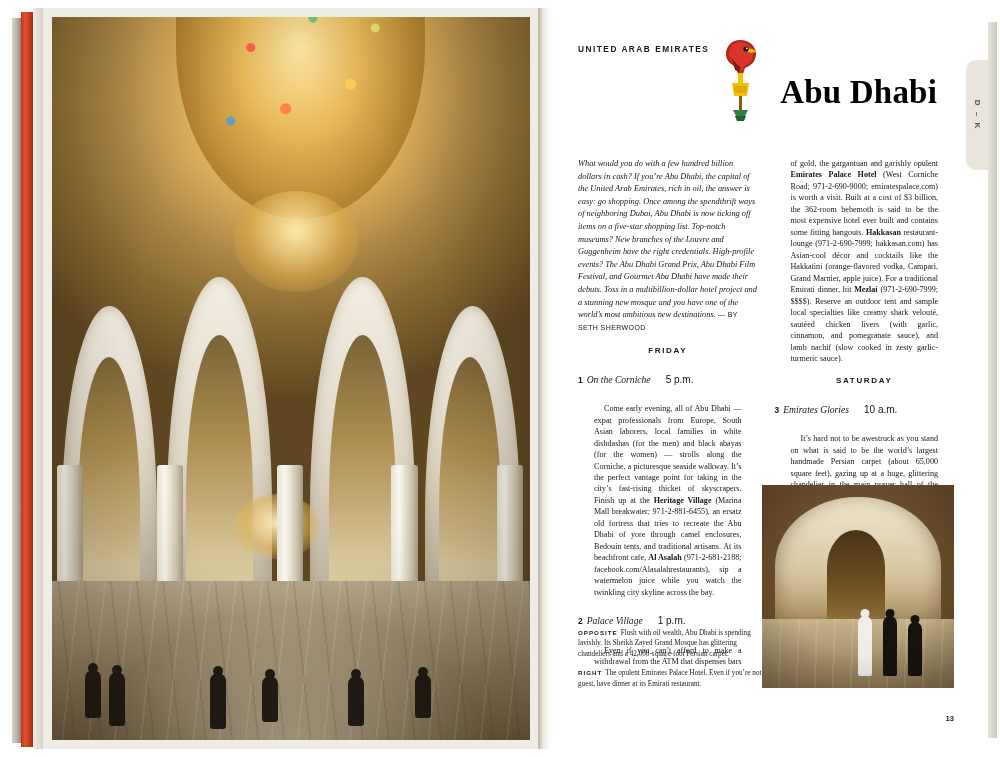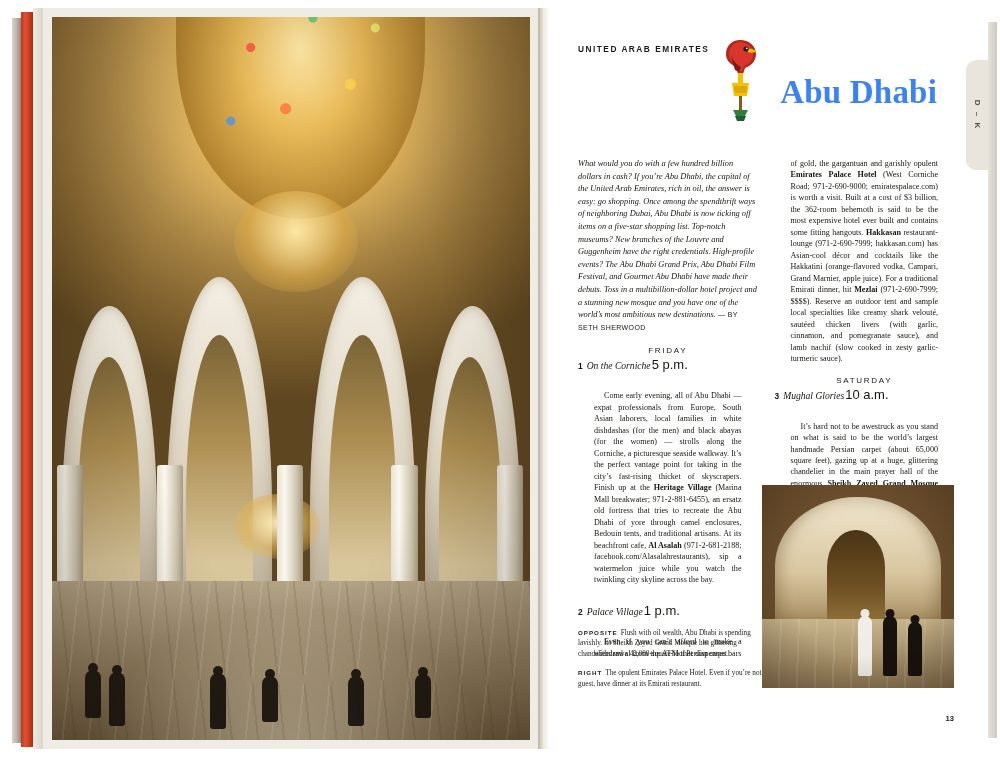--- a/index.html
+++ b/index.html
@@ -184,21 +184,21 @@
     font-weight: 700;
     color: #1a1a1a;
     text-transform: uppercase;
     margin: 0 0 6px 0;
   }
   .title {
     font-family: "Liberation Serif", serif;
     font-size: 33px;
     font-weight: 700;
     letter-spacing: .2px;
-    color: #3b82f6;
+    color: #000000;
     text-align: right;
     margin: 22px 0 0 0;
     line-height: 1;
   }
   
   .bird {
     position: absolute;
     left: 168px; top: 28px;
     width: 46px; height: 86px;
   }
@@ -240,45 +240,45 @@
     text-align: left;
   }
   .intro .byline {
     font-style: normal;
     font-family: "Liberation Sans", sans-serif;
     font-size: 7px;
     letter-spacing: .4px;
   }
   .dayhead {
     font-family: "Liberation Sans", sans-serif;
-    font-weight: 400;
+    font-weight: 700;
     font-size: 8px;
     letter-spacing: 1.7px;
     text-align: center;
-    margin: 10px 0 0 0;
+    margin: 10px 0 17px 0;
   }
   .item { margin: 0 0 8px 0; }
   .item-head {
     margin: 0 0 1px 0;
     text-indent: 0;
   }
   .num {
     font-family: "Liberation Sans", sans-serif;
     font-weight: 700;
     font-size: 8.4px;
     margin-right: 4px;
   }
   .iname {
     font-style: italic;
     font-size: 9.6px;
   }
   .time {
     font-family: "Liberation Sans", sans-serif;
-    font-size: 13px;
-    margin-left: 1px;
+    font-size: 10px;
+    margin-left: 15px;
   }
   .body-p { margin: 16px; text-indent: 10px; }
   b { font-weight: 700; }
 
   
   .captions {
     position: absolute;
     left: 28px; top: 620px;
     width: 192px;
     font-size: 7.2px;
@@ -452,21 +452,21 @@
           <p class="item-head">
             <span class="num">2</span><span class="iname">Palace Village</span><span class="time">1 p.m.</span>
           </p>
           <p class="body-p">Even if you can’t afford to make a withdrawal from the ATM that dispenses bars of gold, the gargantuan and garishly opulent <b>Emirates Palace Hotel</b> (West Corniche Road; 971-2-690-9000; emiratespalace.com) is worth a visit. Built at a cost of $3 billion, the 362-room behemoth is said to be the most expensive hotel ever built and contains some fitting hangouts. <b>Hakkasan</b> restaurant-lounge (971-2-690-7999; hakkasan.com) has Asian-cool décor and cocktails like the Hakkatini (orange-flavored vodka, Campari, Grand Marnier, apple juice). For a traditional Emirati dinner, hit <b>Mezlai</b> (971-2-690-7999; $$$$). Reserve an outdoor tent and sample local specialties like creamy shark velouté, sautéed chicken livers (with garlic, cinnamon, and pomegranate sauce), and lamb nachif (slow cooked in zesty garlic-turmeric sauce).</p>
         </div>
 
         <div class="dayhead">SATURDAY</div>
 
         <div class="item">
           <p class="item-head">
-            <span class="num">3</span><span class="iname">Mughal Glories</span><span class="time">10 a.m.</span>
+            <span class="num">3</span><span class="iname">Emirates Glories</span><span class="time">10 a.m.</span>
           </p>
           <p class="body-p">It’s hard not to be awestruck as you stand on what is said to be the world’s largest handmade Persian carpet (about 65,000 square feet), gazing up at a huge, glittering chandelier in the main prayer hall of the enormous <b>Sheikh Zayed Grand Mosque</b> (Al Maqta’a Street; 971-2-419-1919; szgmc.ae), which can hold more than 40,000. Opened in 2007, the marble mosque, with its 82 domes and some 1,000 columns, is a mix of Moorish, Ottoman, and Mughal styles. Tours are free.</p>
         </div>
 
         <div class="item">
           <p class="item-head">
             <span class="num">4</span><span class="iname">Dallah Dalliance</span><span class="time">1 p.m.</span>
           </p>
           <p class="body-p">Coffee culture is central to the Arab world, so why not immerse yourself in it at <b>Bateel</b> (Nation Towers, Corniche Road, first floor; 971-2-635-9145; $$) by order-</p>
         </div>

